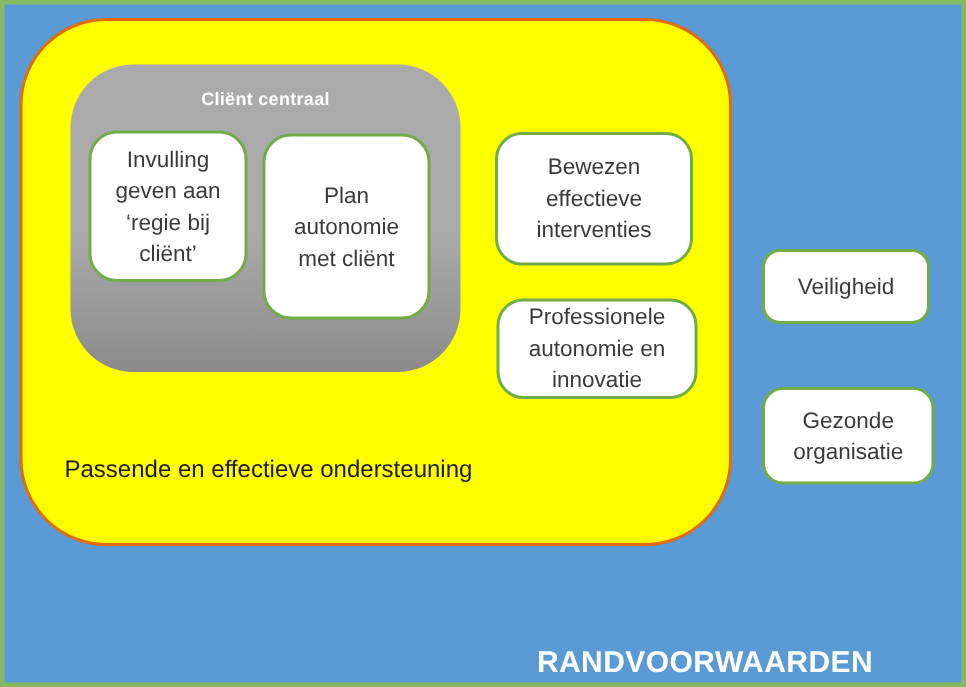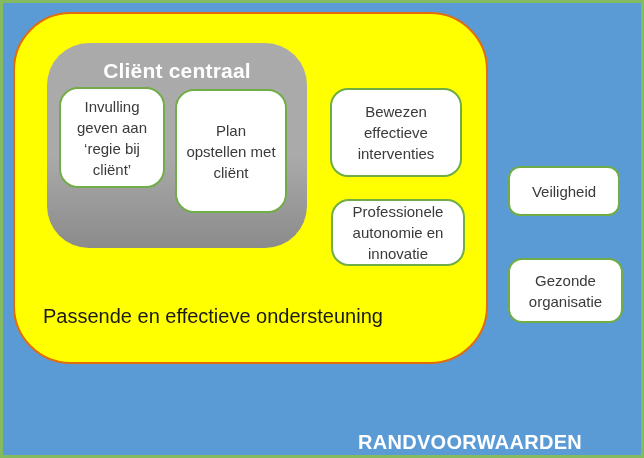--- a/index.html
+++ b/index.html
@@ -41,21 +41,21 @@
     background: linear-gradient(180deg, var(--gray-top) 0%, var(--gray-top) 55%, var(--gray-bottom) 100%);
     border-radius: 42px;
   }
   .gray-title {
     position: absolute;
     left: 0; top: 16px;
     width: 100%;
     text-align: center;
     color: var(--white);
     font-weight: bold;
-    font-size: 21px;
+    font-size: 12px;
     letter-spacing: 0.2px;
   }
   .card {
     position: absolute;
     background: var(--white);
     border: 2px solid var(--box-border-green);
     display: flex;
     align-items: center;
     justify-content: center;
     text-align: center;
@@ -67,21 +67,21 @@
   .card-invulling { left: 12px; top: 44px; width: 106px; height: 101px; border-radius: 19px; }
   .card-plan      { left: 128px; top: 46px; width: 112px; height: 124px; border-radius: 19px; }
   .card-bewezen   { left: 327px; top: 85px;  width: 132px; height: 89px; border-radius: 18px; justify-content: center; }
   .card-prof      { left: 328px; top: 196px; width: 134px; height: 67px; border-radius: 18px; }
   .card-veiligheid{ left: 505px; top: 163px; width: 112px; height: 50px; border-radius: 12px; }
   .card-gezonde   { left: 505px; top: 255px; width: 115px; height: 65px; border-radius: 14px; }
   .label-yellow-zone {
     position: absolute;
     left: 40px; top: 302px;
     color: #1a1a1a;
-    font-size: 20px;
+    font-size: 16px;
   }
   .label-randvoorwaarden {
     position: absolute;
     left: 337px; top: 428px;
     width: 260px;
     text-align: center;
     color: var(--white);
     font-weight: bold;
     font-size: 20px;
     letter-spacing: 0.3px;
@@ -92,21 +92,21 @@
 
 <div class="canvas">
 
   <div class="zone-yellow">
     <div class="zone-gray">
       <div class="gray-title">Cliënt centraal</div>
       <div class="card card-invulling">
         <span>Invulling geven aan ‘regie bij cliënt’</span>
       </div>
       <div class="card card-plan">
-        <span>Plan opstellen met cliënt</span>
+        <span>Plan autonomie met cliënt</span>
       </div>
     </div>
   </div>
 
   <div class="card card-bewezen">
     <span>Bewezen effectieve interventies</span>
   </div>
 
   <div class="card card-prof">
     <span>Professionele autonomie en innovatie</span>

